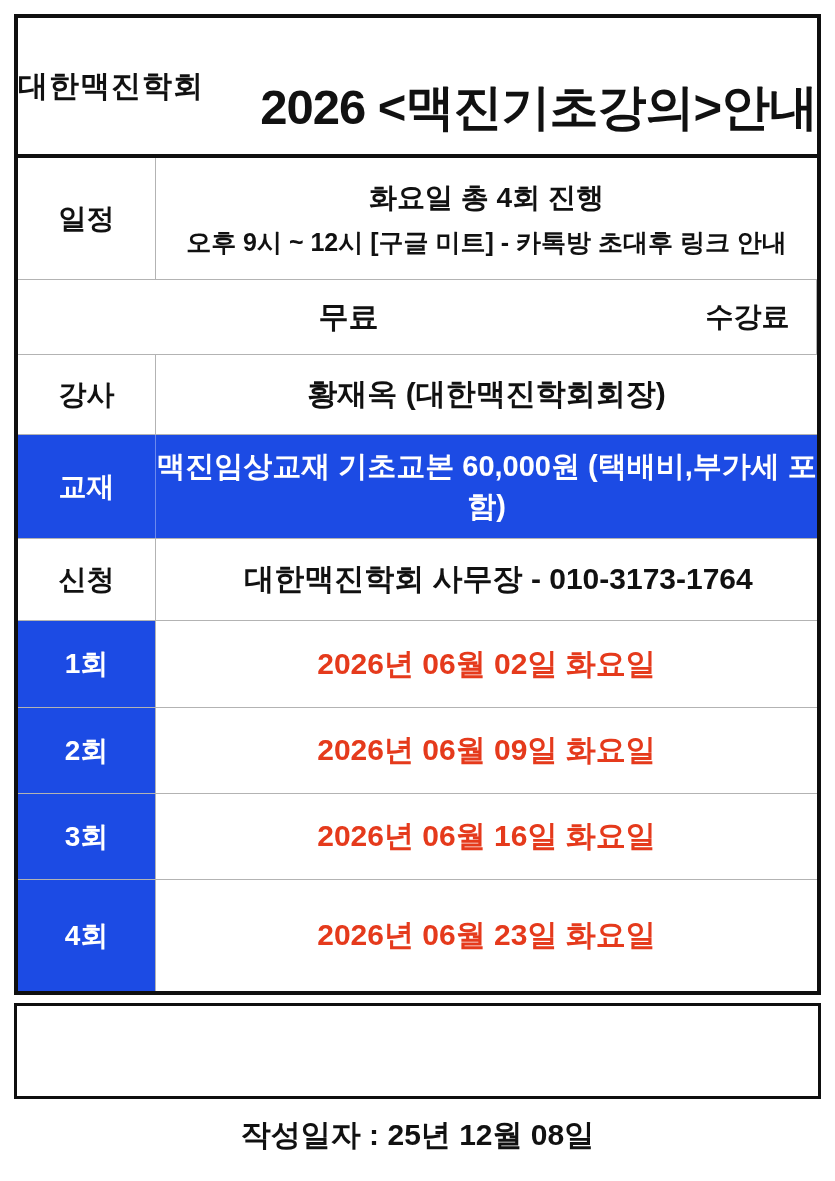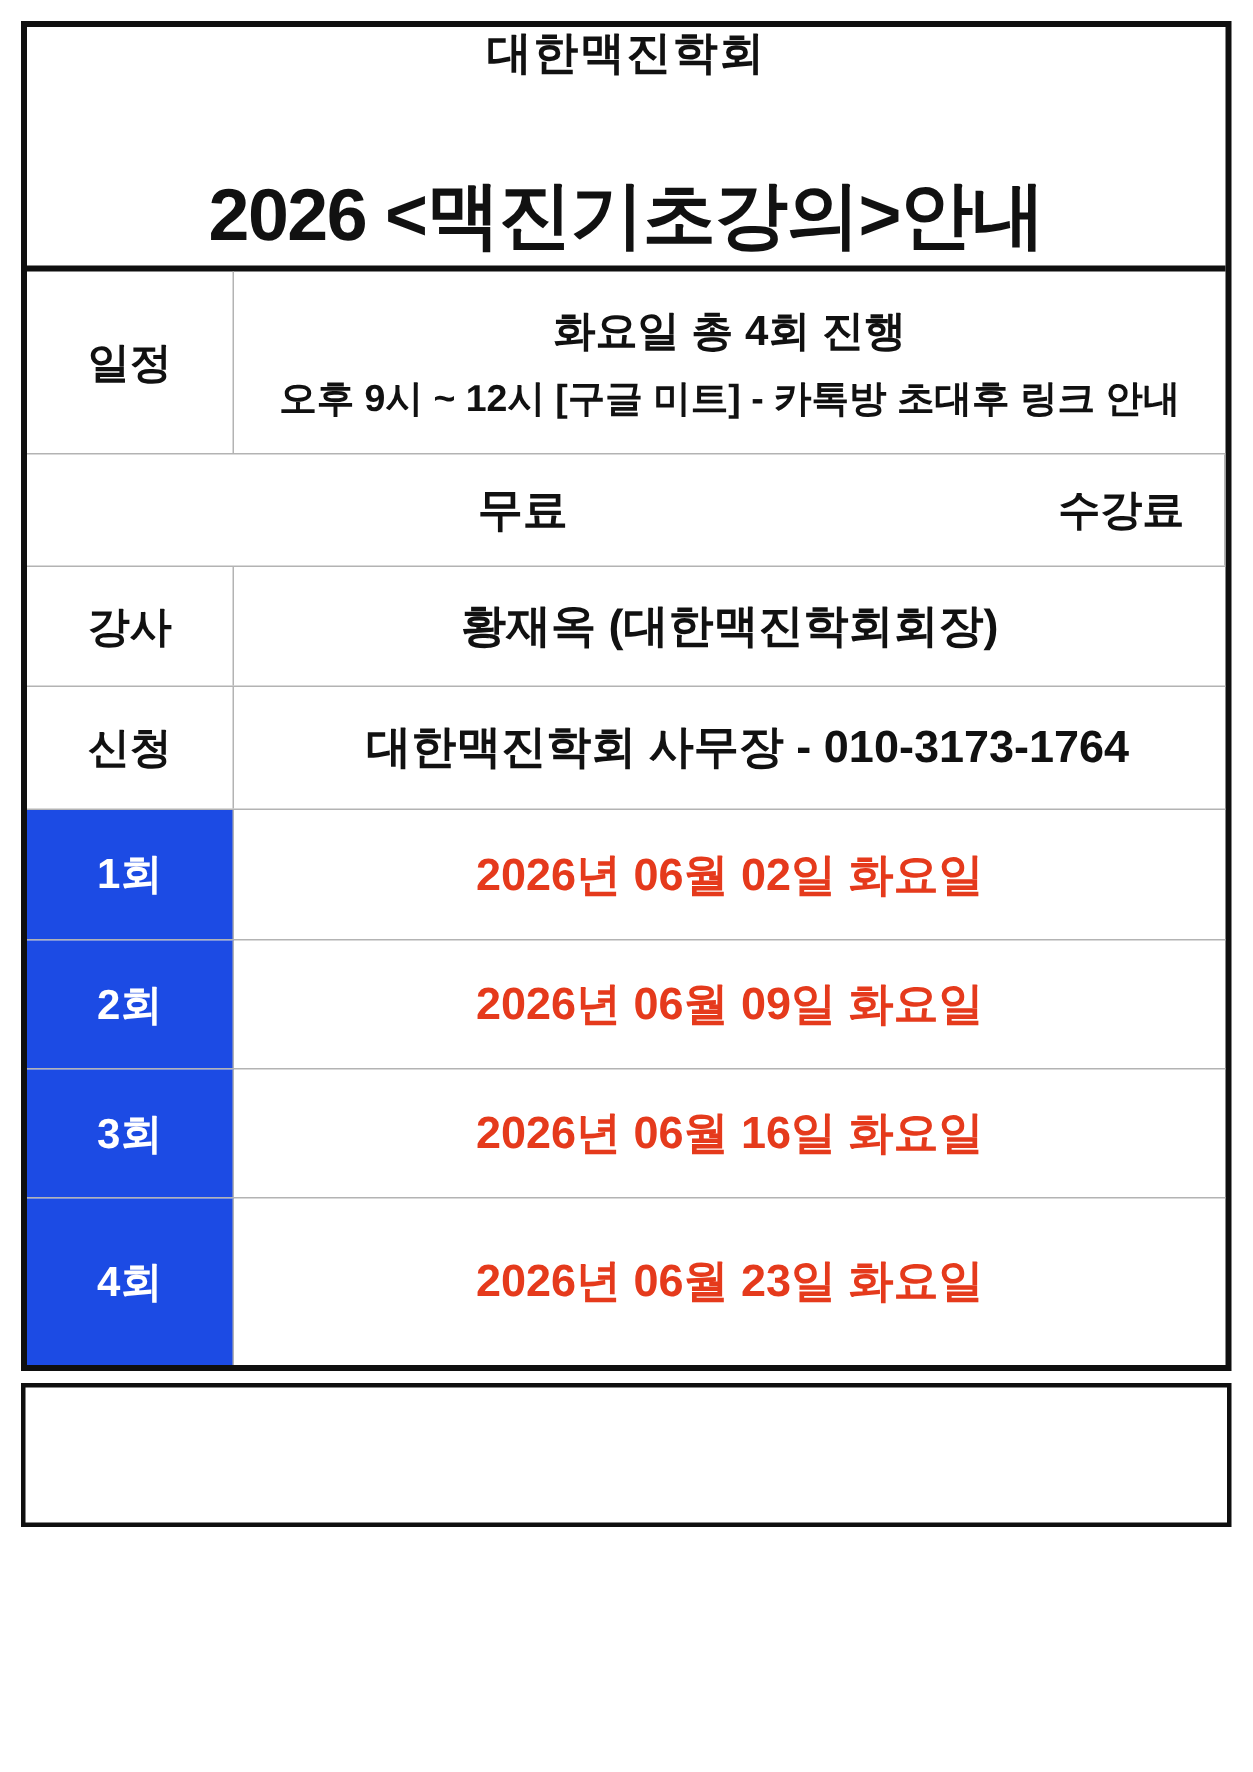--- a/index.html
+++ b/index.html
@@ -21,24 +21,24 @@
 
   .main-card {
     margin: 14px 14px 0 14px;
     width: 807px;
     box-sizing: border-box;
     border: 4px solid var(--border-black);
     background: #fff;
   }
 
   .title-block {
-    height: 159px;
+    height: 136px;
     display: flex;
-    flex-direction: column;
-    justify-content: flex-end;
+    flex-direction: row;
+    justify-content: space-between;
     align-items: center;
     gap: 12px;
   }
   .org { font-size: 30px; font-weight: bold; letter-spacing: 1px; }
   .main-title { font-size: 49px; font-weight: bold; letter-spacing: -1px; margin-top: 43px; }
 
   .row {
     display: flex;
     box-sizing: border-box;
     border-top: 1px solid var(--line-gray);
@@ -126,20 +126,24 @@
     <div class="row h75">
       <div class="cell content">무료</div>
       <div class="cell label">수강료</div>
     </div>
 
     <div class="row h80">
       <div class="cell label">강사</div>
       <div class="cell content">황재옥 (대한맥진학회회장)</div>
     </div>
 
+    <div class="row r-highlight h104">
+      <div class="cell label">교재</div>
+      <div class="cell content">맥진임상교재 기초교본 60,000원 (택배비,부가세 포함)</div>
+    </div>
 
     <div class="row h82">
       <div class="cell label">신청</div>
       <div class="cell content">대한맥진학회 사무장 - 010-3173-1764</div>
     </div>
 
     <div class="row r-session h87">
       <div class="cell label">1회</div>
       <div class="cell content">2026년 06월 02일 화요일</div>
     </div>
@@ -156,14 +160,15 @@
 
     <div class="row r-session h112">
       <div class="cell label">4회</div>
       <div class="cell content">2026년 06월 23일 화요일</div>
     </div>
 
   </div>
 
   <div class="notes-box"></div>
 
+  <div class="date-line">작성일자 : 25년 12월 08일</div>
 
 </div>
 
 </body></html>

